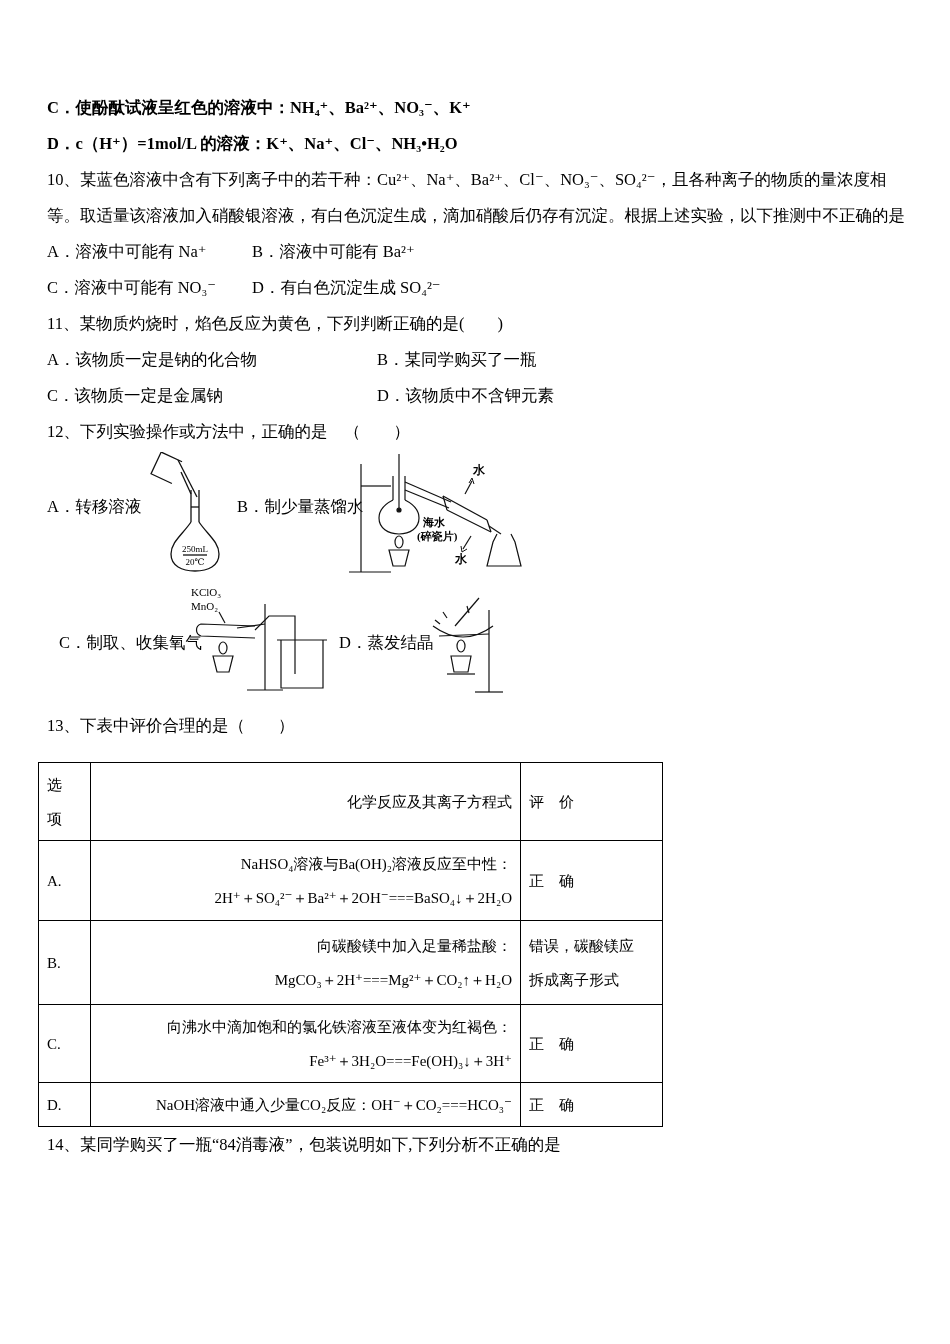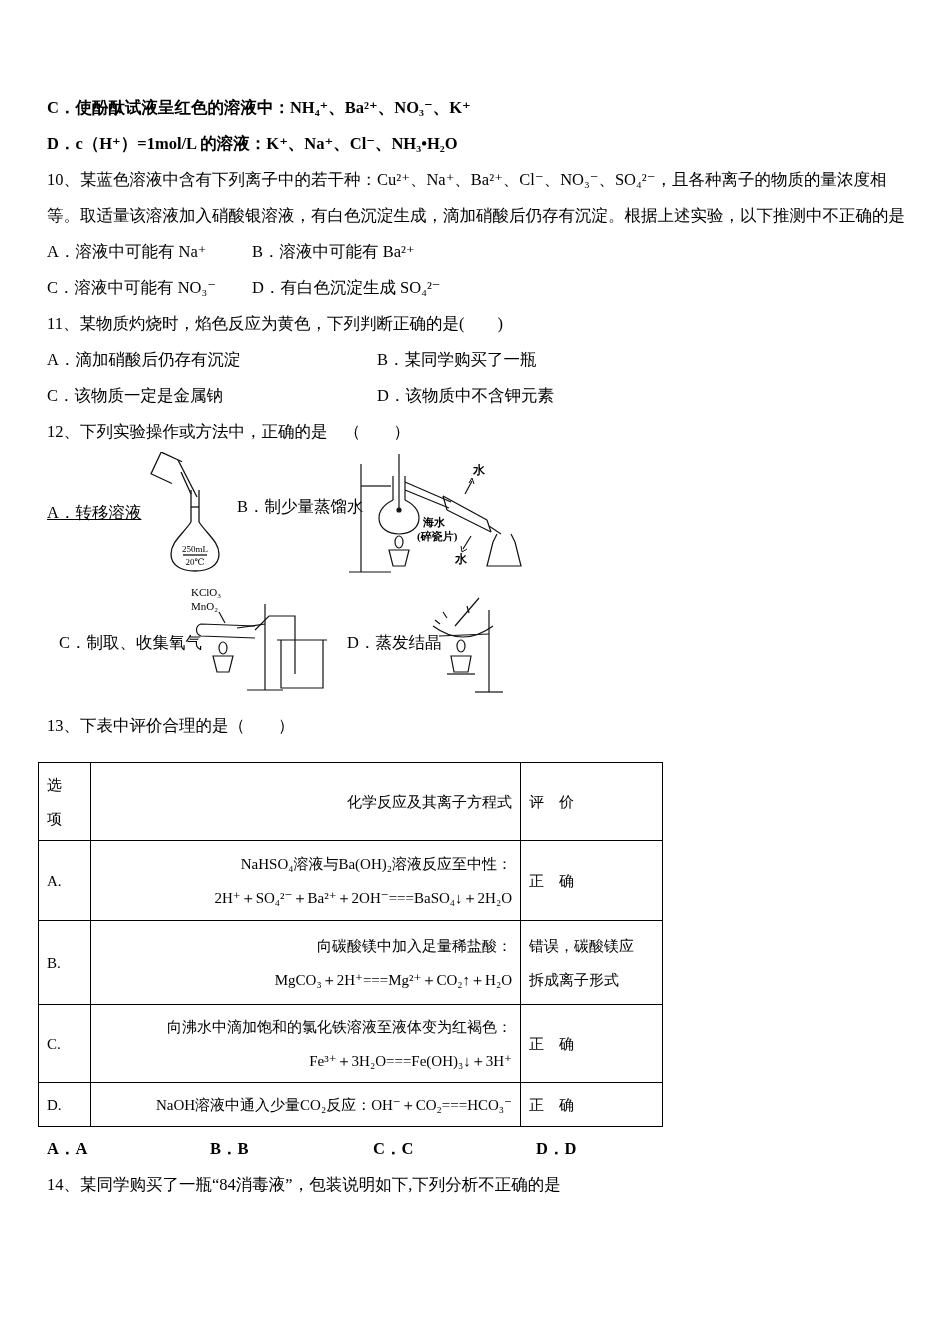--- a/index.html
+++ b/index.html
@@ -69,30 +69,30 @@
   <p class="line">10、某蓝色溶液中含有下列离子中的若干种：Cu²⁺、Na⁺、Ba²⁺、Cl⁻、NO₃⁻、SO₄²⁻，且各种离子的物质的量浓度相等。取适量该溶液加入硝酸银溶液，有白色沉淀生成，滴加硝酸后仍存有沉淀。根据上述实验，以下推测中不正确的是</p>
   <p class="line">
     <span class="col205">A．溶液中可能有 Na⁺</span><span>B．溶液中可能有 Ba²⁺</span>
   </p>
   <p class="line">
     <span class="col205">C．溶液中可能有 NO₃⁻</span><span>D．有白色沉淀生成 SO₄²⁻</span>
   </p>
 
   <p class="line">11、某物质灼烧时，焰色反应为黄色，下列判断正确的是(　　)</p>
   <p class="line">
-    <span class="col330">A．滴加硝酸后仍存有沉淀</span><span>B．某同学购买了一瓶</span>
+    <span class="col330">A．该物质一定是钠的化合物</span><span>B．某同学购买了一瓶</span>
   </p>
   <p class="line">
     <span class="col330">C．该物质一定是金属钠</span><span>D．该物质中不含钾元素</span>
   </p>
 
   <p class="line">12、下列实验操作或方法中，正确的是　（　　）</p>
 
   <div class="diag-row diag-row1">
-    <span class="diag-label" style="left:0; top:52px;text-decoration:underline;">A．转移溶液</span>
+    <span class="diag-label" style="left:0; top:46px;">A．转移溶液</span>
 
     <svg class="diag" style="left:90px; top:2px;" width="95" height="125" viewBox="0 0 95 125">
       <g stroke="#111" fill="none" stroke-width="1.3">
         <g transform="rotate(115 30 16)">
           <path d="M18,5 L18,28 L42,28 L42,5"></path>
         </g>
         <line x1="44" y1="20" x2="54" y2="42"></line>
         <line x1="41" y1="8" x2="60" y2="45"></line>
         <line x1="54" y1="38" x2="54" y2="70"></line>
         <line x1="62" y1="38" x2="62" y2="70"></line>
@@ -152,21 +152,21 @@
         <path d="M96,58 L96,106 L138,106 L138,58"></path>
         <line x1="92" y1="58" x2="142" y2="58"></line>
         <line x1="110" y1="62" x2="110" y2="92"></line>
         <ellipse cx="38" cy="66" rx="4" ry="6"></ellipse>
         <path d="M28,74 L48,74 L44,90 L32,90 Z"></path>
       </g>
       <text x="6" y="14" font-size="11">KClO₃</text>
       <text x="6" y="28" font-size="11">MnO₂</text>
     </svg>
 
-    <span class="diag-label" style="left:300px; top:52px;">D．蒸发结晶</span>
+    <span class="diag-label" style="left:292px; top:52px;">D．蒸发结晶</span>
 
     <svg class="diag" style="left:376px; top:16px;" width="82" height="106" viewBox="0 0 82 106">
       <g stroke="#111" fill="none" stroke-width="1.2">
         <line x1="56" y1="2" x2="32" y2="30"></line>
         <line x1="20" y1="16" x2="24" y2="22"></line>
         <line x1="44" y1="10" x2="46" y2="17"></line>
         <line x1="12" y1="24" x2="17" y2="28"></line>
         <path d="M10,30 Q40,52 70,30"></path>
         <line x1="66" y1="14" x2="66" y2="96"></line>
         <line x1="52" y1="96" x2="80" y2="96"></line>
@@ -237,19 +237,16 @@
       <td class="c2">
         <div class="cellline">NaOH溶液中通入少量CO₂反应：OH⁻＋CO₂===HCO₃⁻</div>
       </td>
       <td class="c3">
             <div class="cellline">正　确</div>
           </td>
     </tr>
   </tbody>
     </table>
 
-  <p class="line bold answers">
-    <span class="col163">A．A</span><span class="col163">B．B</span><span class="col163">C．C</span><span>D．D</span>
-  </p>
 
   <p class="line">14、某同学购买了一瓶“84消毒液”，包装说明如下,下列分析不正确的是</p>
 
 </div>
 
 </body></html>

